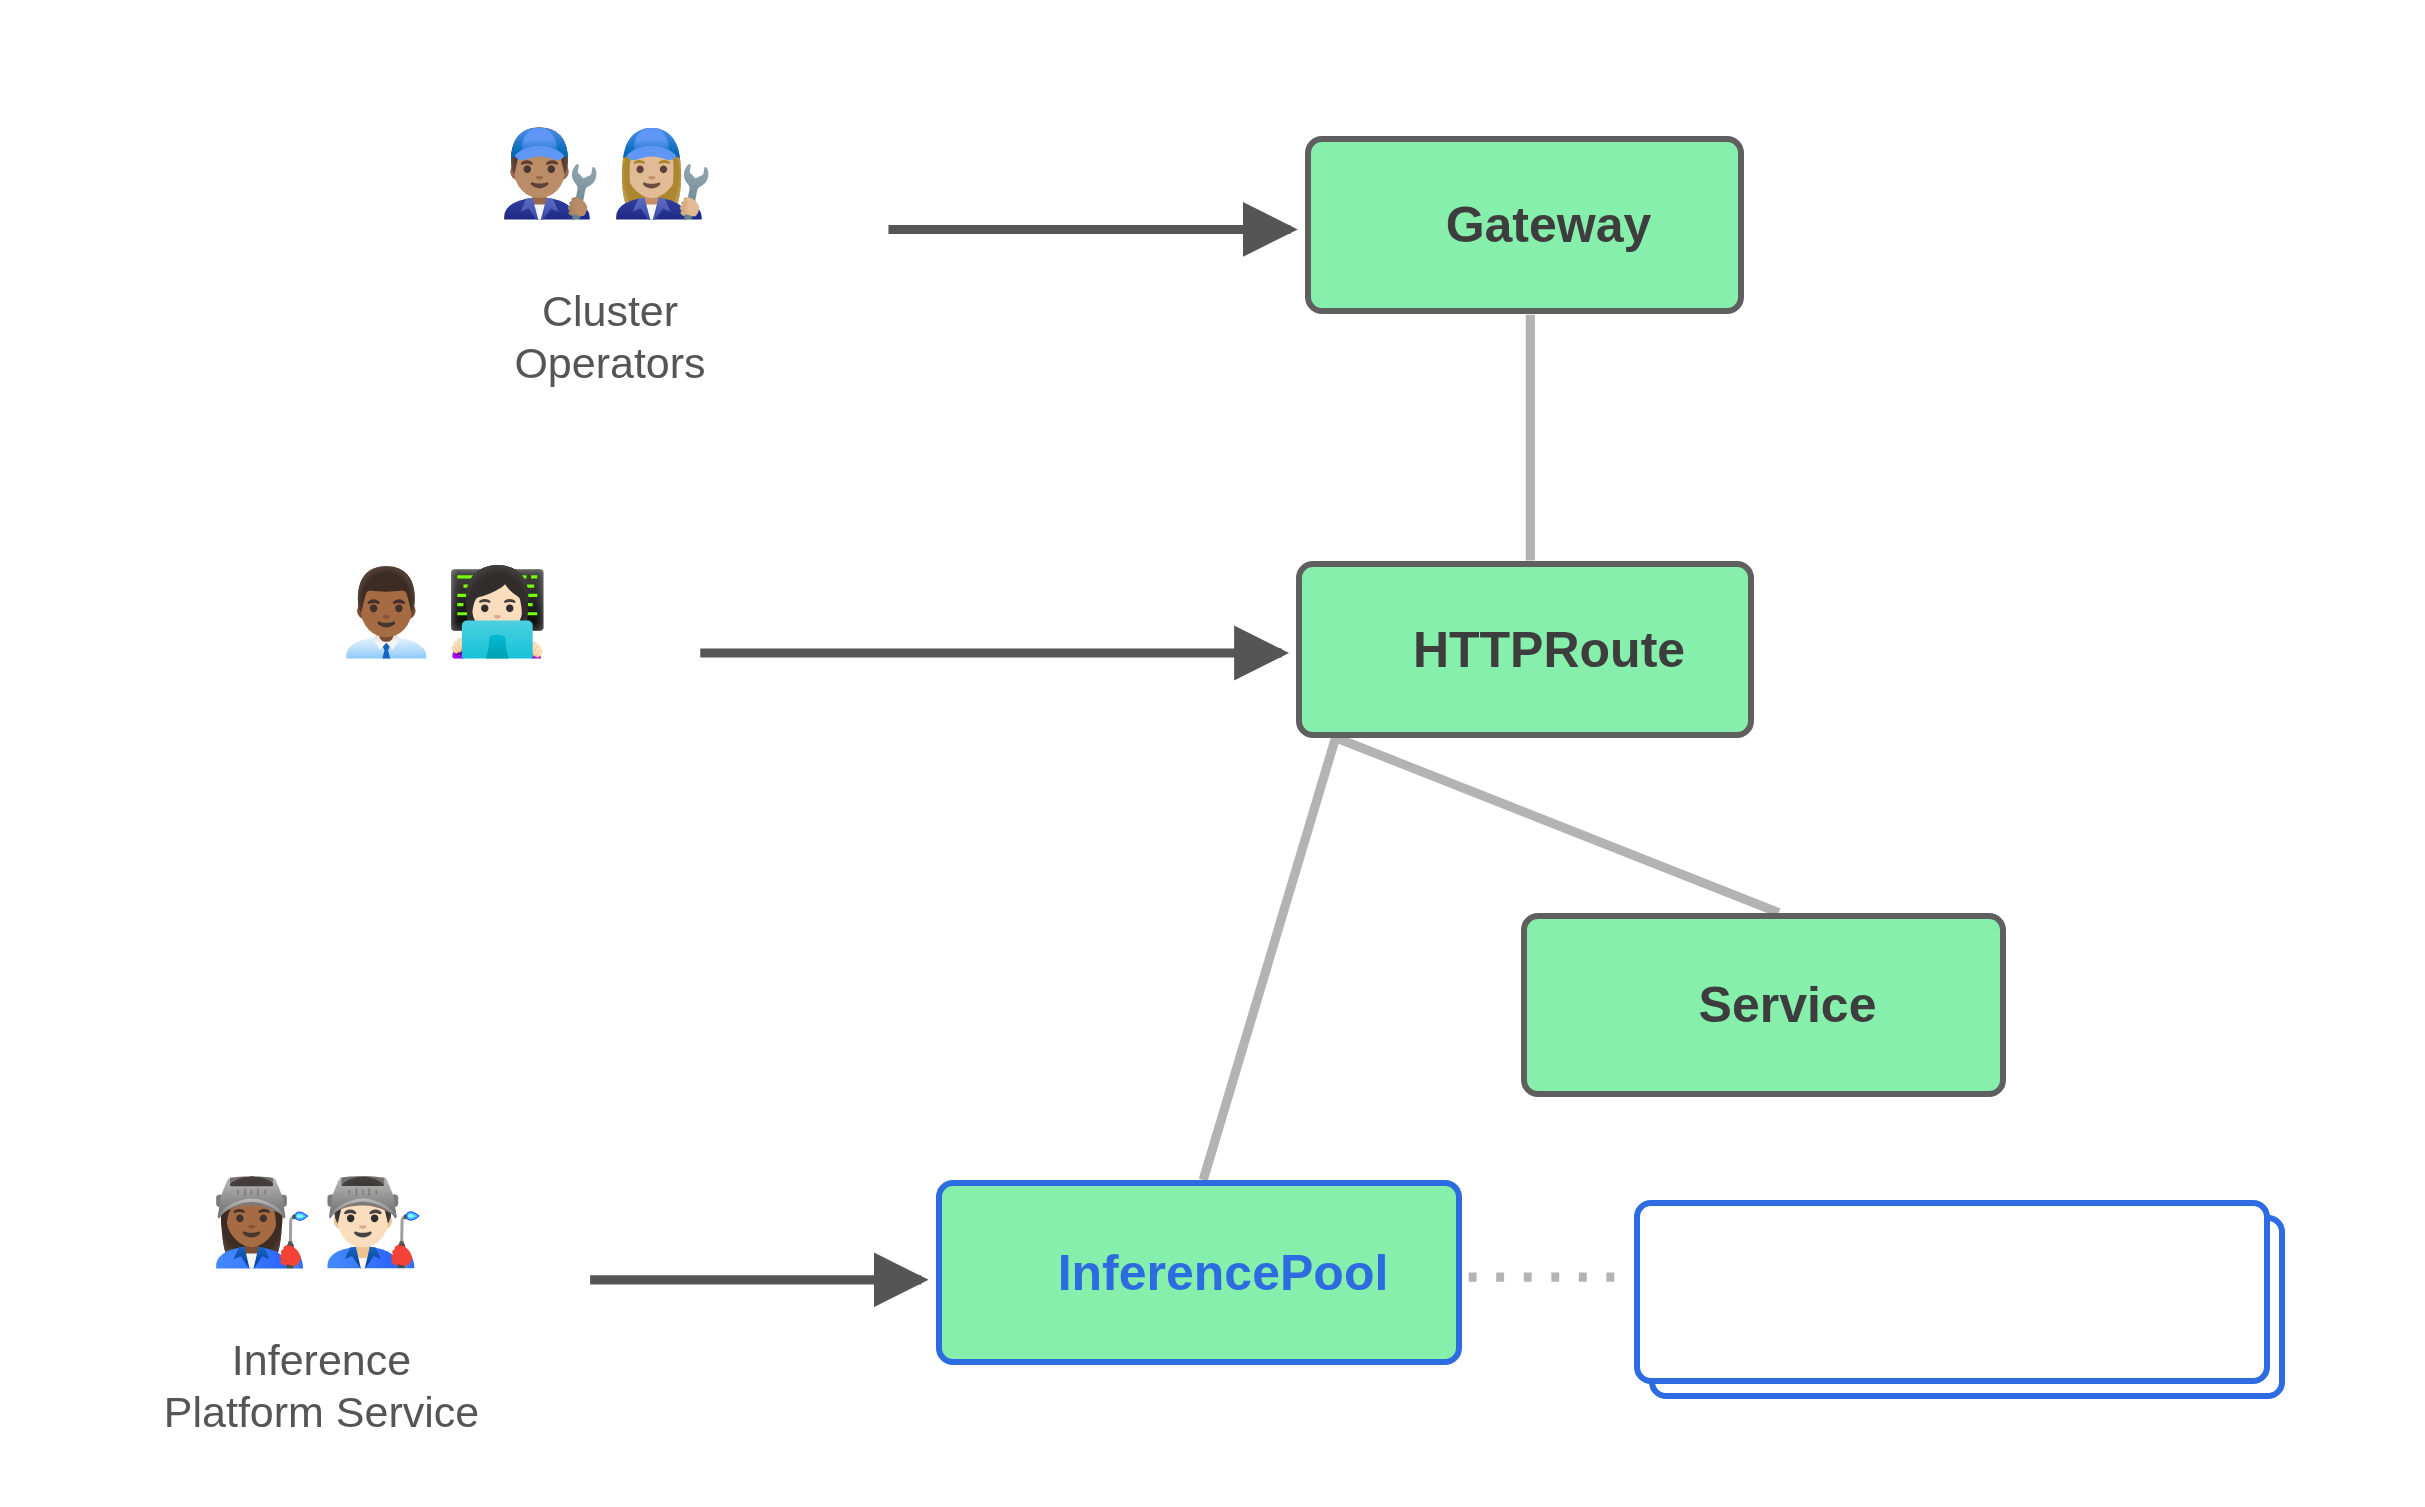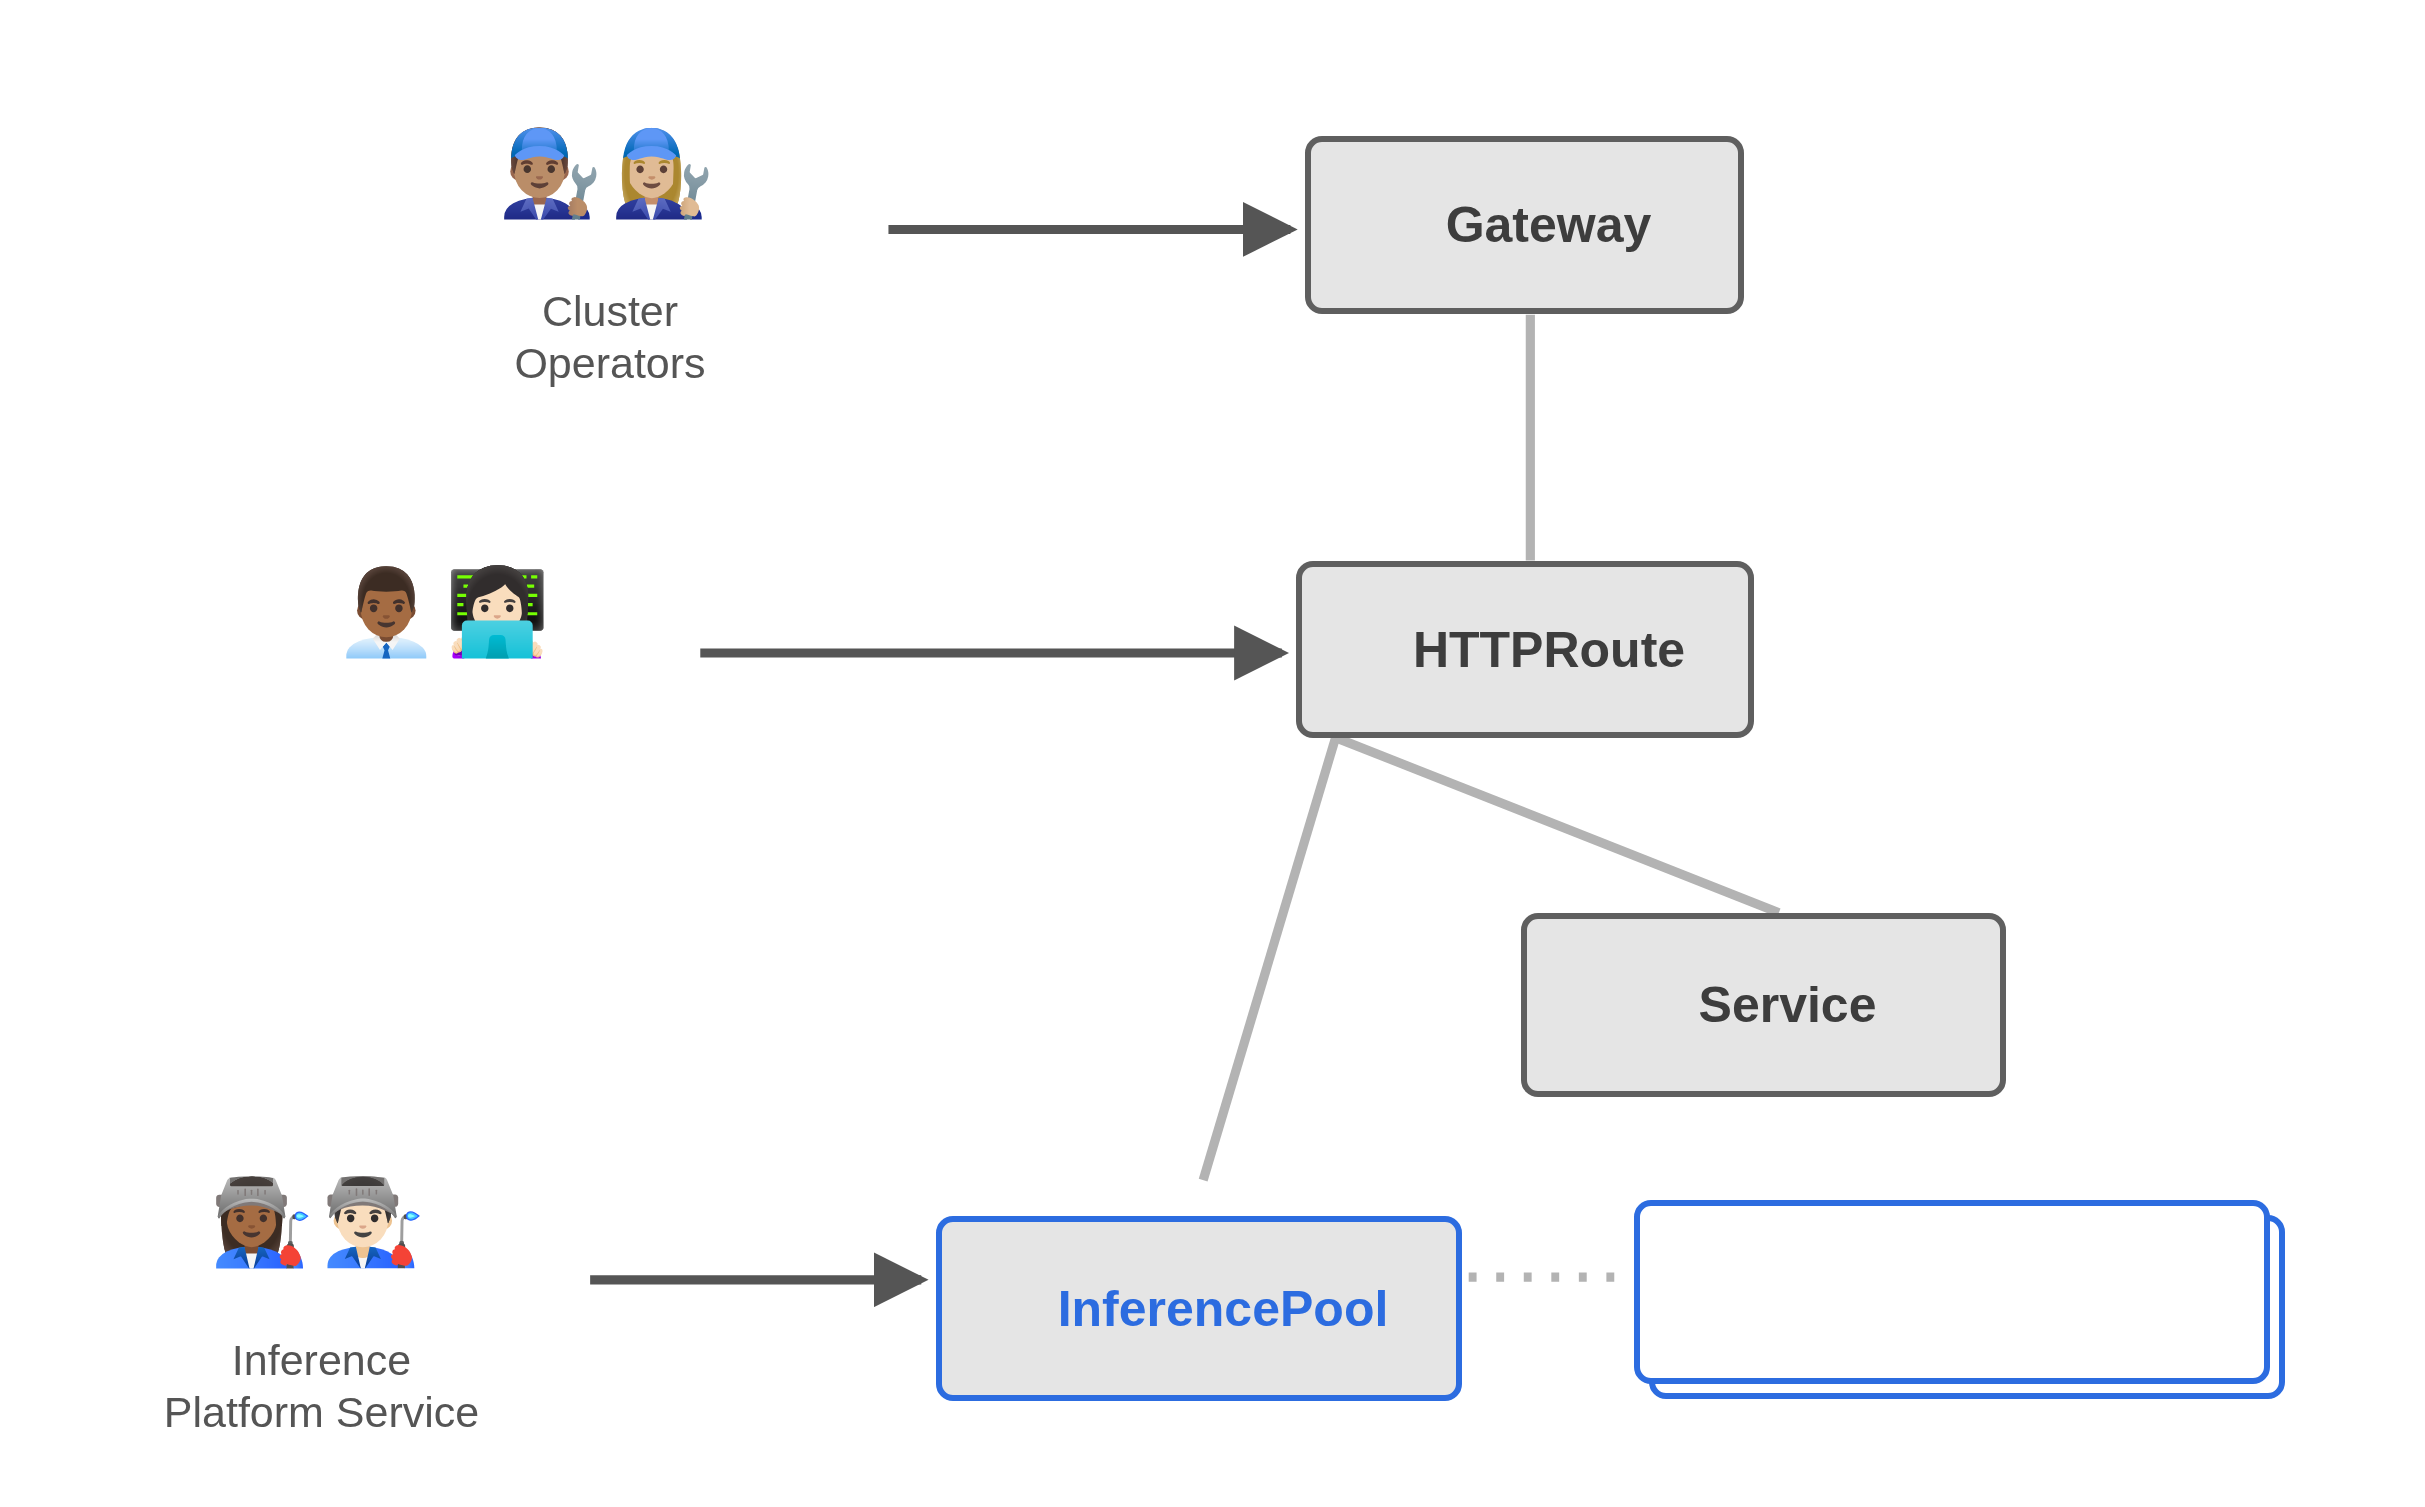--- a/index.html
+++ b/index.html
@@ -35,21 +35,21 @@
     display: block;
     margin-bottom: 17px;
     font-family: "DejaVu Sans", sans-serif;
   }
   .persona-label { display: block; }
 
   
   .node {
     position: absolute;
     box-sizing: border-box;
-    background: #e5e5e5;
+    background: #86efac;
     border-radius: 17px;
     display: flex;
     align-items: center;
     justify-content: center;
     font-weight: bold;
     text-align: center;
     padding-left: 48px;
   }
   .node.gray {
     border: 6.6px solid #5f5f5f;
@@ -127,21 +127,21 @@
   </div>
 
   <div class="node gray" style="left:1521px; top:913px; width:485px; height:184px; font-size:50px;">
     <span>Service</span>
   </div>
 
   <div class="node gray" style="left:1296px; top:561px; width:458px; height:177px; font-size:50px;">
     <span>HTTPRoute</span>
   </div>
 
-  <div class="node blue" style="left:936px; top:1180px; width:526px; height:185px; font-size:50px;margin-top:36px;">
+  <div class="node blue" style="left:936px; top:1180px; width:526px; height:185px; font-size:50px;">
     <span>InferencePool</span>
   </div>
 
   <div class="stack-shadow" style="left:1649px; top:1215px; width:636px; height:184px;"></div>
   <div class="stack-shadow" style="left:1634px; top:1200px; width:636px; height:184px;"></div>
 
 </div>
 
 
 </body></html>

